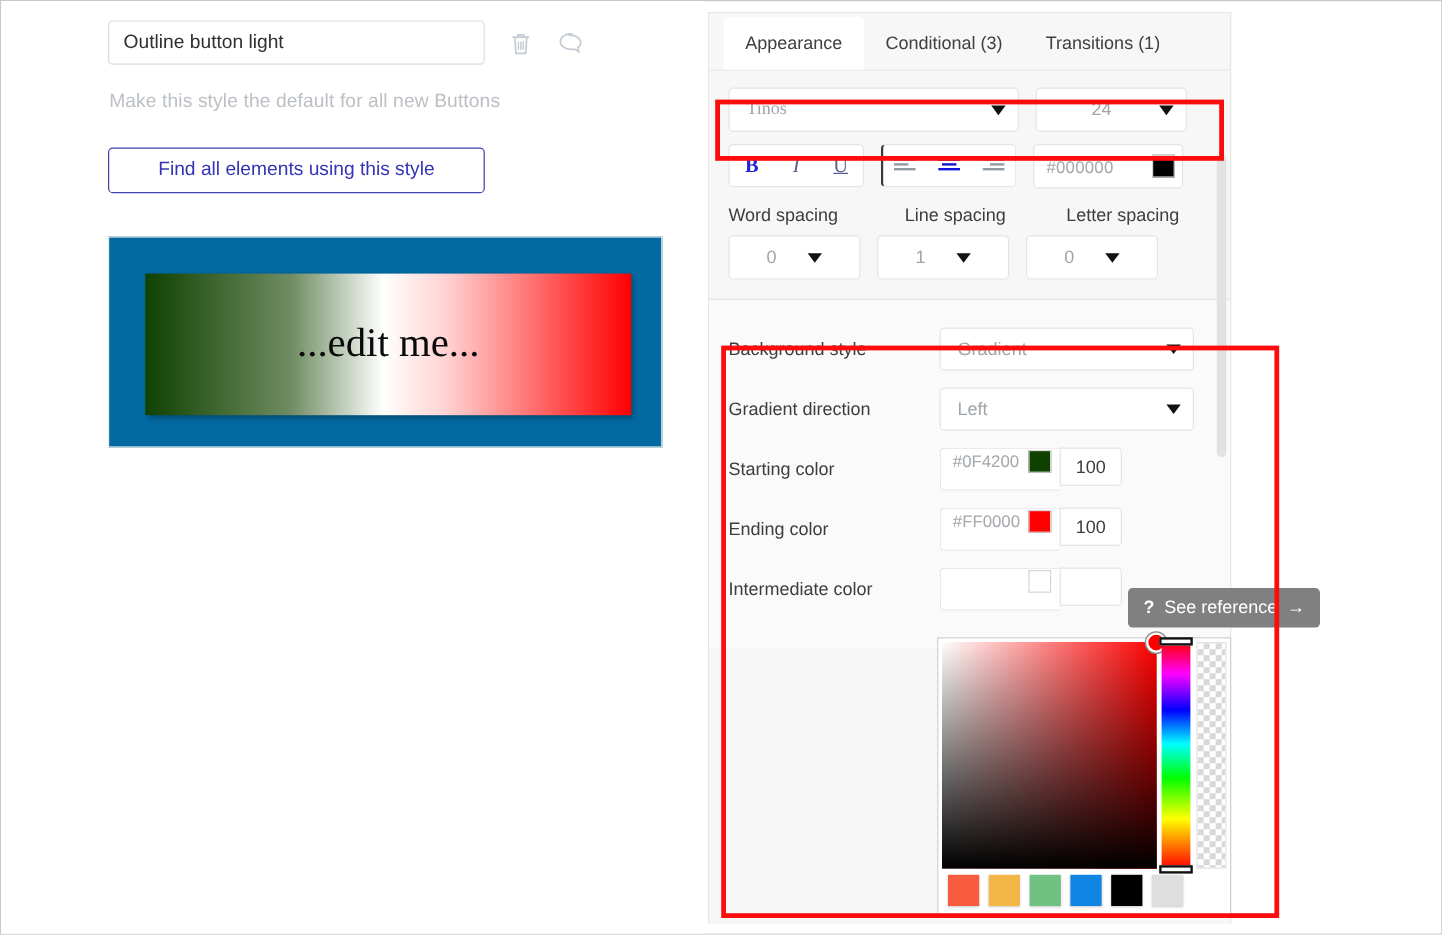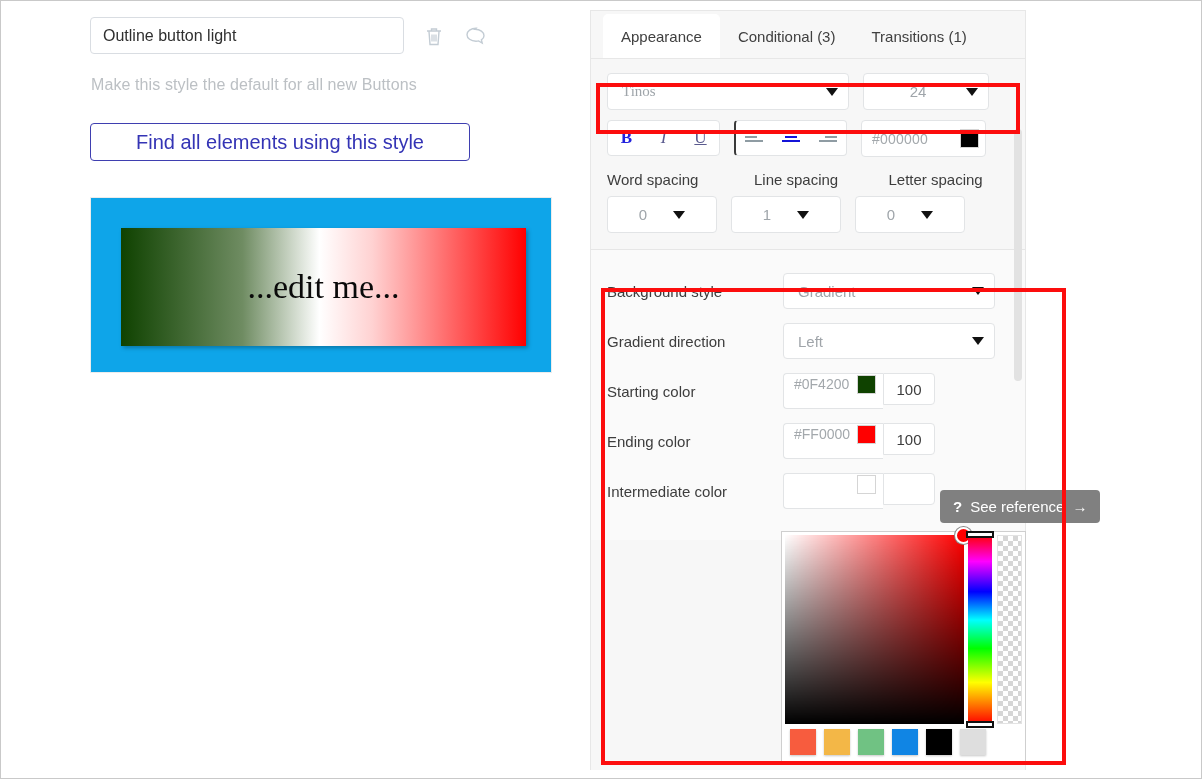--- a/index.html
+++ b/index.html
@@ -38,32 +38,32 @@
   }
   .icon-btn { width:24px; height:26px; display:flex; align-items:center; justify-content:center; cursor:pointer; }
   .icon-btn svg { display:block; }
 
   .default-note {
     position:absolute; left:90px; top:75px;
     font-size:16px; color:#bcc0c4; letter-spacing:0.1px;
   }
   .find-btn {
     position:absolute; left:89px; top:122px;
-    width:380px; height:38px;
+    width:314px; height:38px;
     border:1.5px solid #3f3fb0; border-radius:4px;
     background:#fff; color:#3434b5;
-    font-family:"Liberation Sans", sans-serif; font-size:20px;
+    font-family:"Liberation Sans", sans-serif; font-size:16px;
     cursor:pointer;
     display:flex; align-items:center; justify-content:center;
   }
 
   .preview-box {
     position:absolute; left:89px; top:196px;
     width:462px; height:176px;
-    border:1px solid #ececec; background:#0ea5e9;
+    border:1px solid #ececec; background:#0369a1;
   }
   .preview-button {
     position:absolute; left:30px; top:30px;
     width:405px; height:118px;
     background:linear-gradient(to right, #0f4200 0%, #6f8c62 30%, #ffffff 49%, #ffd2d2 62%, #ff0000 100%);
     box-shadow:2px 2px 4px rgba(0,0,0,0.28);
     display:flex; align-items:center; justify-content:center;
   }
   .preview-button-label {
     font-family:"Liberation Serif", serif;

